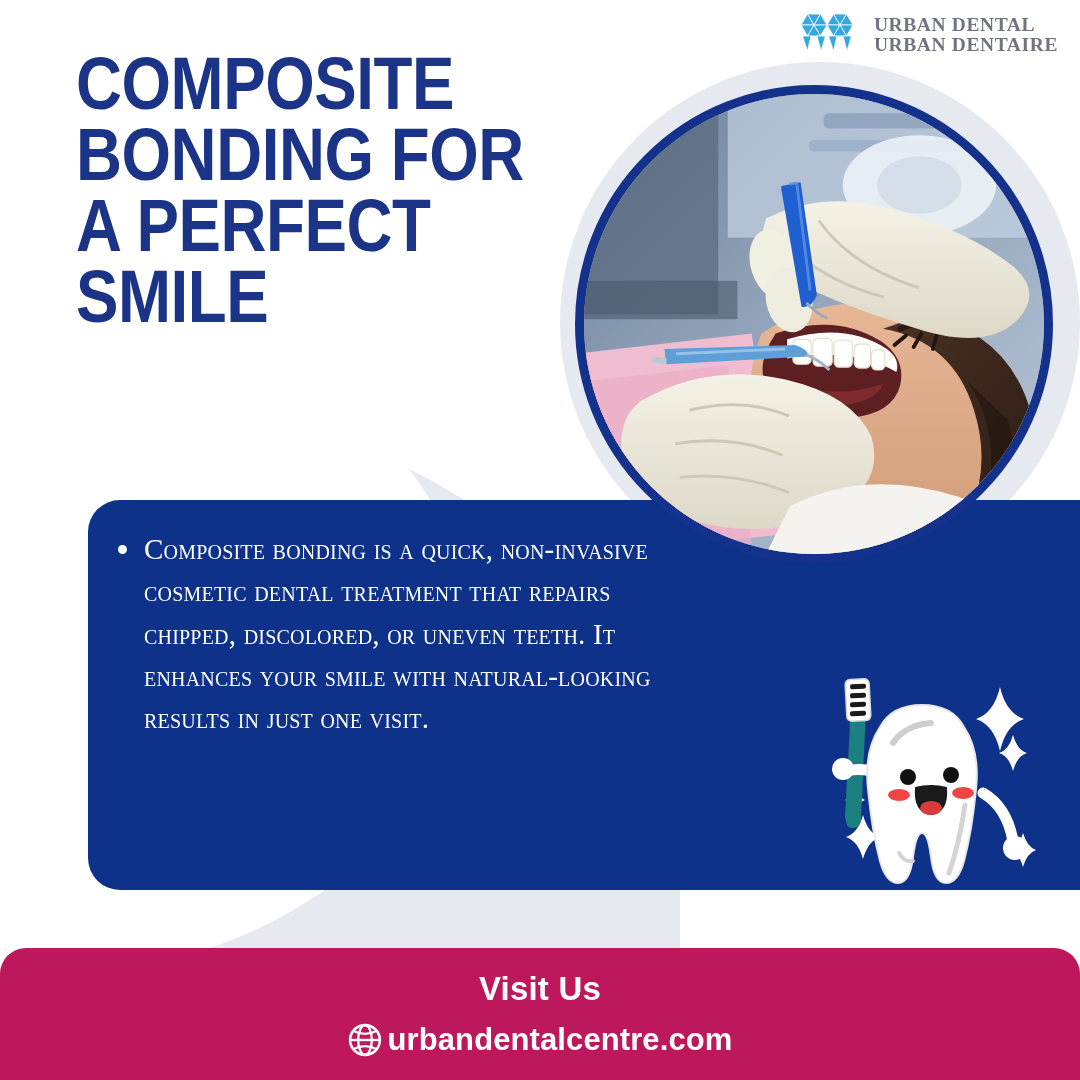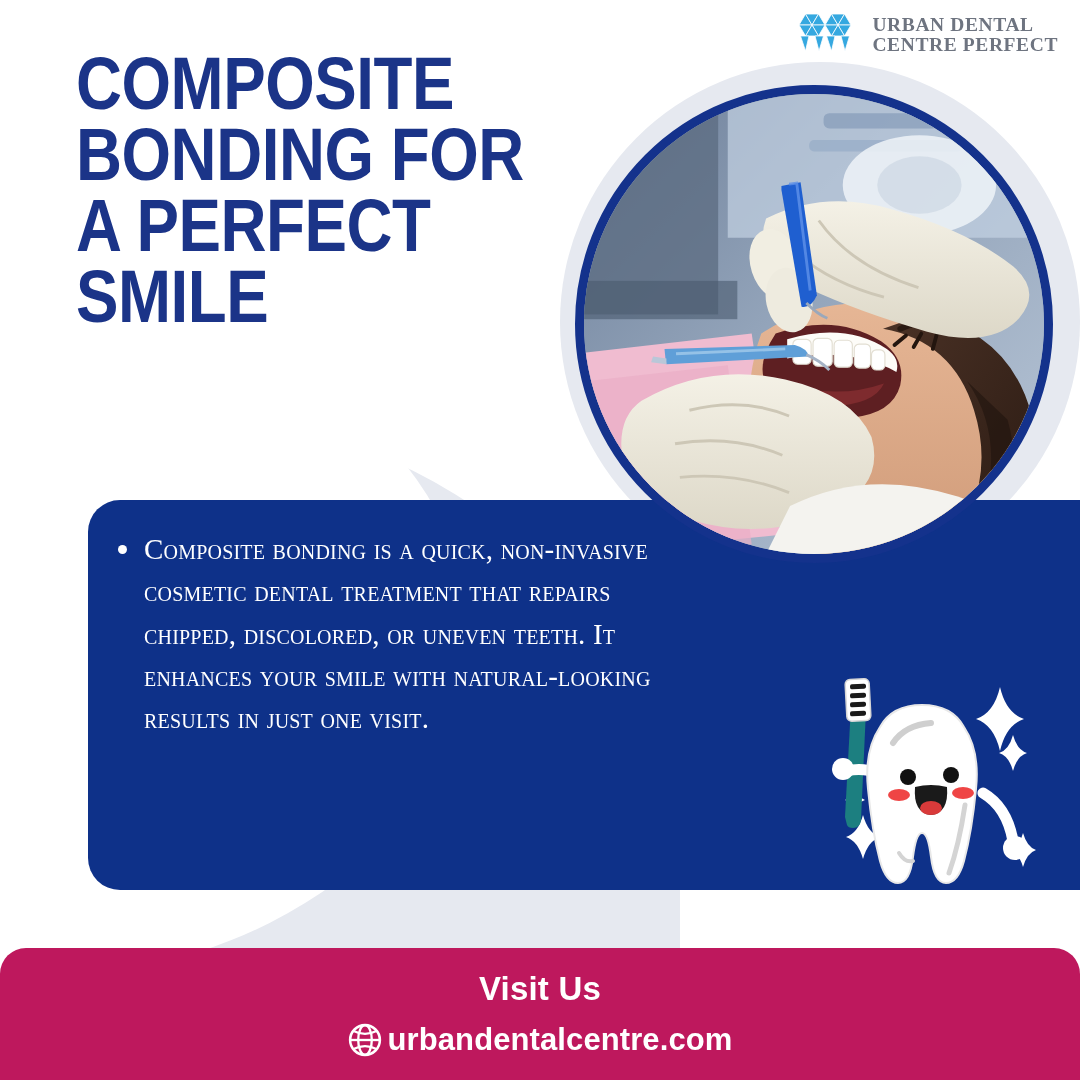--- a/index.html
+++ b/index.html
@@ -180,21 +180,21 @@
         <polygon points="82,26 95,4 108,26"></polygon>
         <polygon points="56,26 82,26 69,48"></polygon>
         <polygon points="82,26 108,26 95,48"></polygon>
         <polygon points="69,48 95,48 82,26"></polygon>
         <polygon points="59,48 76,48 69,78"></polygon>
         <polygon points="88,48 105,48 96,78"></polygon>
       </g>
     </svg>
     <div class="logo-text">
       <div class="logo-line">URBAN DENTAL</div>
-      <div class="logo-line">CENTRE PERFECT</div>
+      <div class="logo-line">URBAN DENTAIRE</div>
     </div>
   </div>
 
   <div class="headline">
     <div class="headline-line">COMPOSITE</div>
     <div class="headline-line">BONDING FOR</div>
     <div class="headline-line">A PERFECT</div>
     <div class="headline-line">SMILE</div>
   </div>
 

